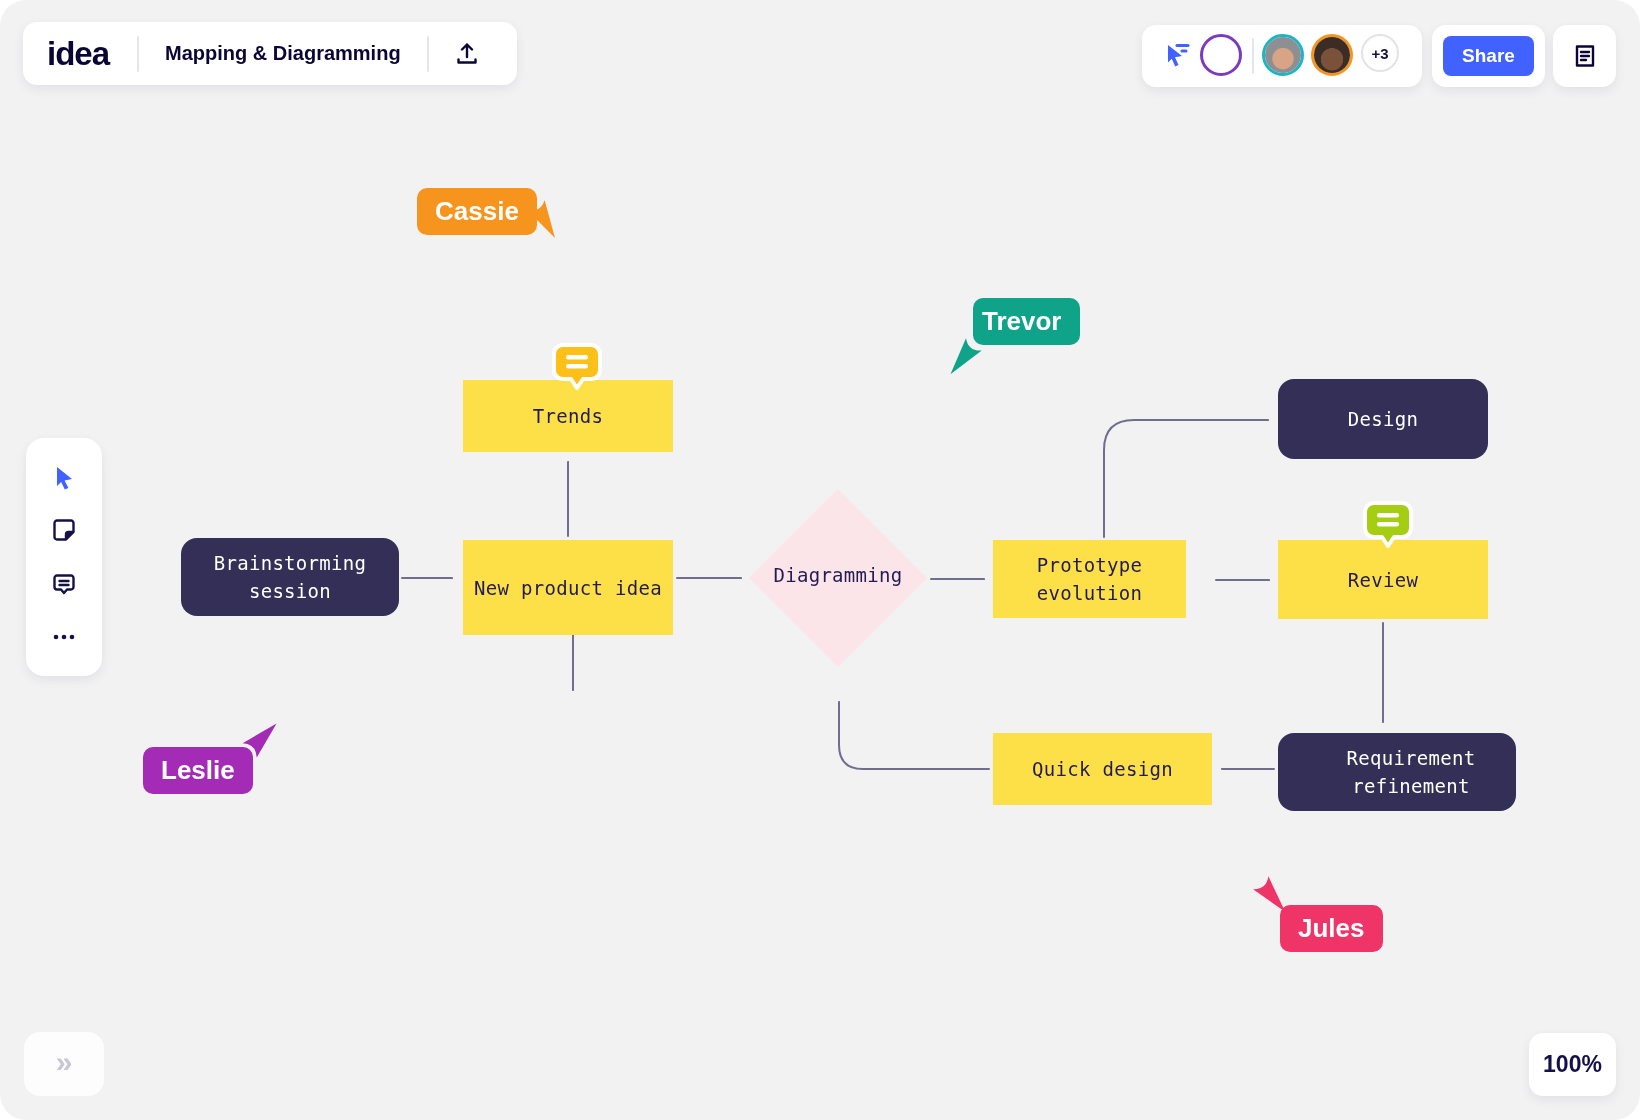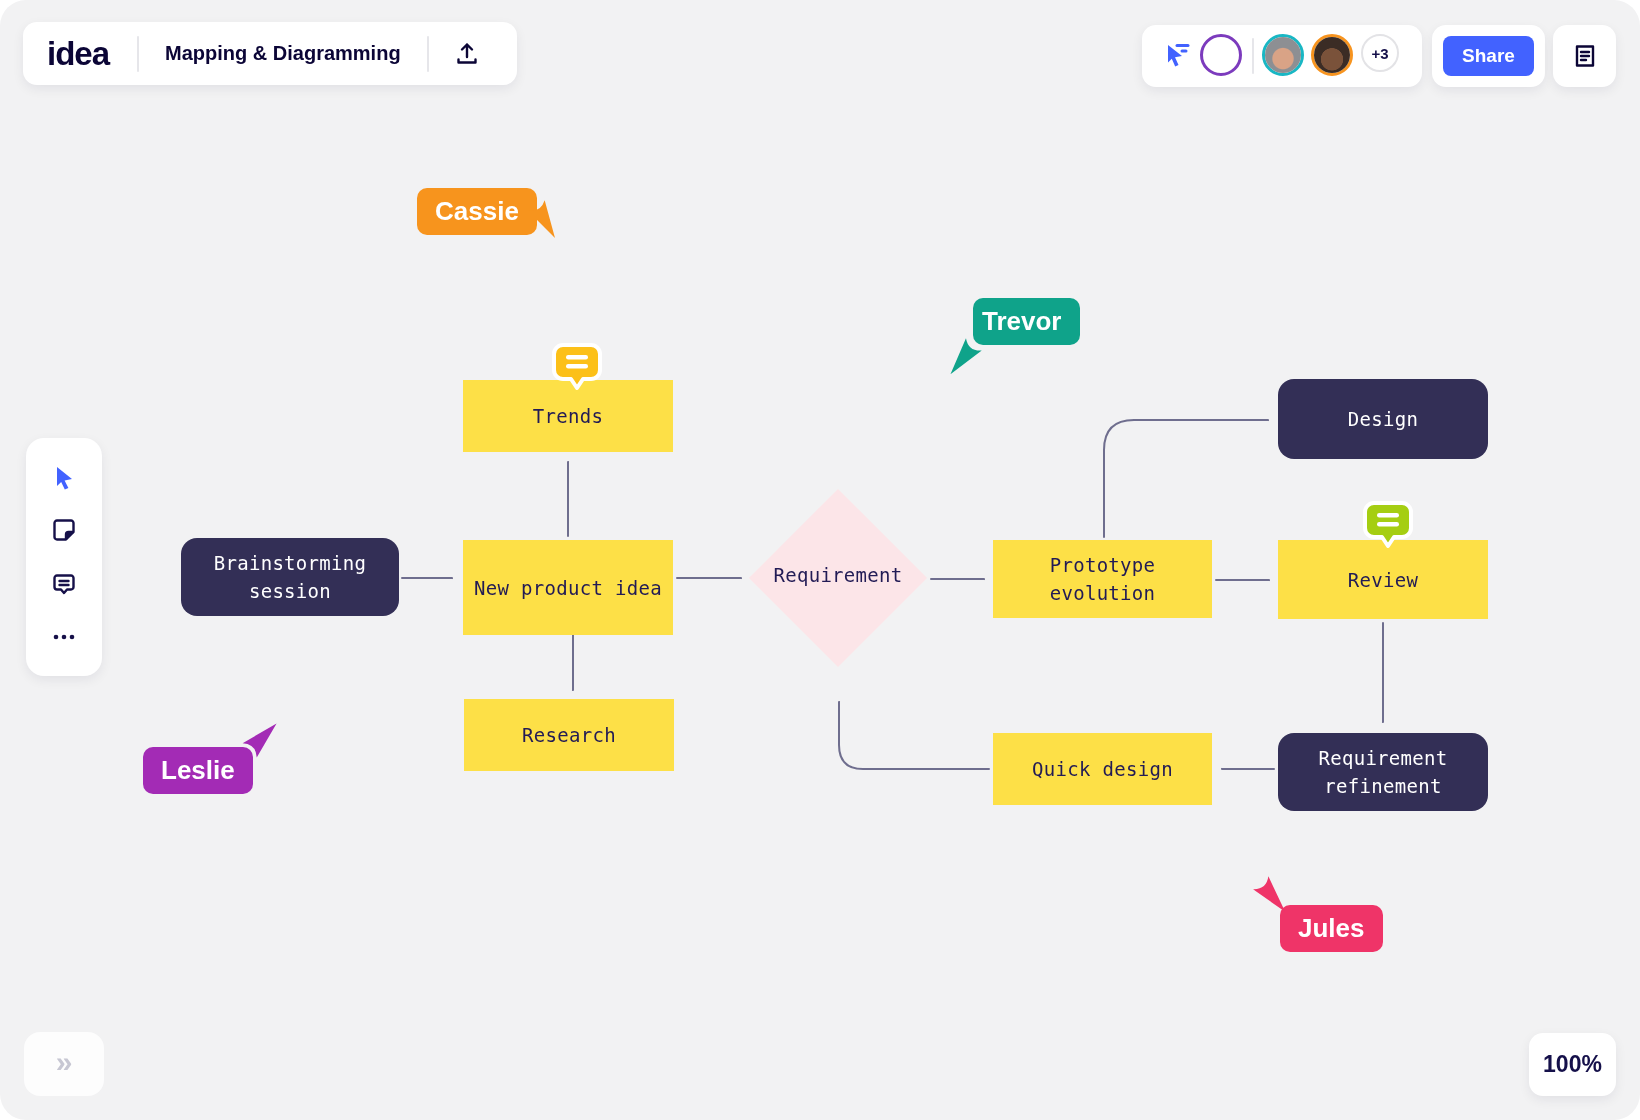--- a/index.html
+++ b/index.html
@@ -44,25 +44,25 @@
   .node.light{background:#fde047;color:#221b55;}
   .node.dark{background:#332f56;color:#ffffff;border-radius:16px;}
   .diamond-shape{position:absolute;left:775px;top:515px;width:126px;height:126px;background:#fce5e8;transform:rotate(45deg);}
   .diamond-label{position:absolute;left:748px;top:564px;width:180px;text-align:center;
       font-family:"DejaVu Sans Mono", monospace;font-size:19px;color:#221b55;letter-spacing:.3px;cursor:pointer;}
 
   .n-brainstorming{left:181px;top:538px;width:218px;height:78px;}
   .n-new-product-idea{left:463px;top:540px;width:210px;height:95px;}
   .n-trends{left:463px;top:380px;width:210px;height:72px;}
   .n-research{left:464px;top:699px;width:210px;height:72px;}
-  .n-prototype-evolution{left:993px;top:540px;width:219px;height:78px;}
+  .n-prototype-evolution{left:993px;top:540px;width:193px;height:78px;}
   .n-design{left:1278px;top:379px;width:210px;height:80px;}
   .n-review{left:1278px;top:540px;width:210px;height:79px;}
   .n-quick-design{left:993px;top:733px;width:219px;height:72px;}
-  .n-requirement-refinement{left:1278px;top:733px;width:210px;height:78px;}
+  .n-requirement-refinement{left:1278px;top:733px;width:210px;height:78px;padding-left:28px;}
 
   .connectors{position:absolute;left:0;top:0;pointer-events:none;}
   .comment-badge{position:absolute;cursor:pointer;}
   .badge-trends{left:549px;top:340px;}
   .badge-review{left:1360px;top:498px;}
 
   
   .cursor-tag{position:absolute;padding:8px 18px;border-radius:10px;color:#fff;font-size:26px;font-weight:700;}
   .tag-cassie{left:417px;top:160px;margin-top:28px;}
   .tag-trevor{left:973px;top:298px;padding-left:9px;}
@@ -102,24 +102,23 @@
       <path d="M1104,537 V450 Q1104,420 1134,420 H1268" marker-end="url(#arr)"></path>
       <path d="M1383,623 V722" marker-end="url(#arr)"></path>
       <path d="M1274,769 H1222" marker-end="url(#arr)"></path>
       <path d="M989,769 H863 Q839,769 839,745 V702" marker-end="url(#arr)"></path>
     </g>
   </svg>
 
   <div class="node dark n-brainstorming">Brainstorming session</div>
   <div class="node light n-new-product-idea">New product idea</div>
   <div class="node light n-trends">Trends</div>
-  <div class="node light n-research">Research</div>
 
   <div class="diamond-shape"></div>
-  <div class="diamond-label">Requirement</div>
+  <div class="diamond-label">Diagramming</div>
 
   <div class="node light n-prototype-evolution">Prototype evolution</div>
   <div class="node dark n-design">Design</div>
   <div class="node light n-review">Review</div>
   <div class="node light n-quick-design">Quick design</div>
   <div class="node dark n-requirement-refinement">Requirement refinement</div>
 
   <div class="comment-badge badge-trends">
     <svg width="56" height="54" viewBox="0 0 56 54">
       <path d="M14,5 H42 A9,9 0 0 1 51,14 V30 A9,9 0 0 1 42,39 H34 L28,48 L22,39 H14 A9,9 0 0 1 5,30 V14 A9,9 0 0 1 14,5 Z" stroke="#ffffff" stroke-width="4" stroke-linejoin="round" style="fill: rgb(252, 192, 24);"></path>

